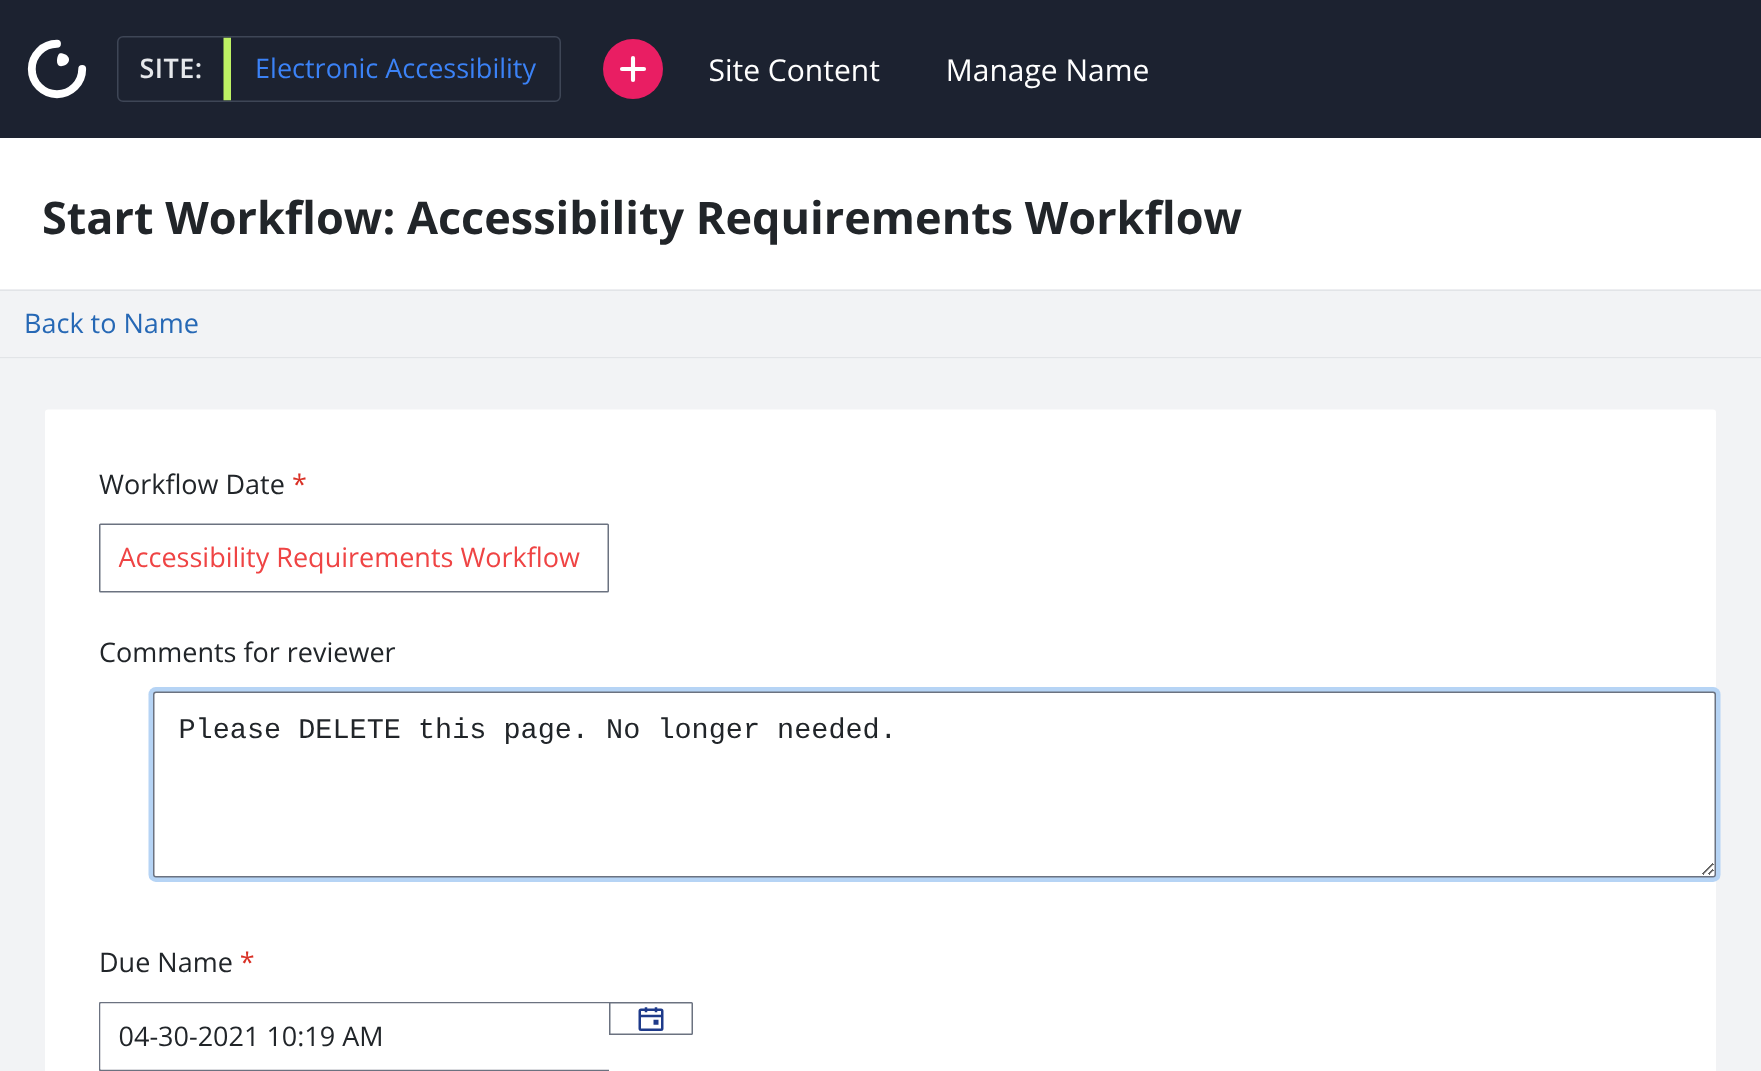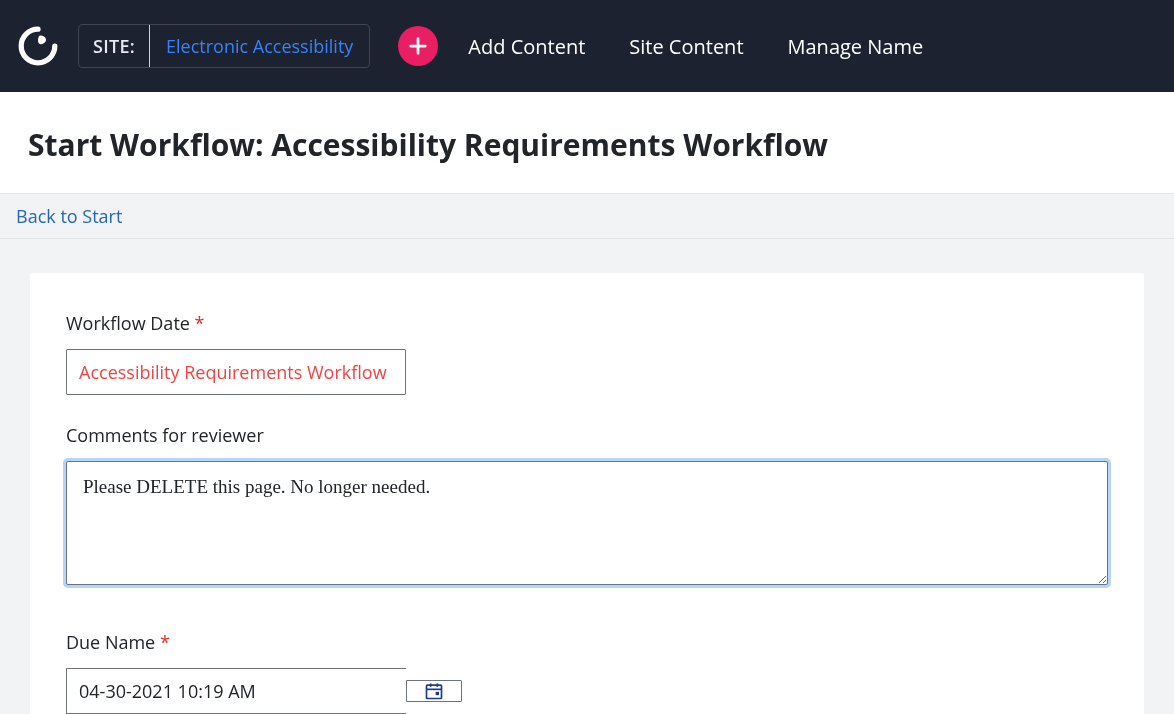--- a/index.html
+++ b/index.html
@@ -33,21 +33,21 @@
     height: 44px;
     overflow: hidden;
   }
   .site-label {
     color: #e6e8eb;
     font-size: 18px;
     font-weight: 600;
     padding: 0 14px;
     display: flex;
     align-items: center;
-    border-right: 1px solid #bef264;
+    border-right: 5px solid #bef264;
     letter-spacing: 0.3px;
   }
   .site-name {
     color: #3b82f6;
     font-size: 18px;
     padding: 0 16px;
     display: flex;
     align-items: center;
     cursor: pointer;
     text-align: right;
@@ -118,28 +118,29 @@
     border-radius: 1px;
   }
   .txtarea {
     border: 1px solid #6b7280;
     box-shadow: 0 0 0 3px #b6d4f5;
     resize: both;
     width: 100%;
     height: 124px;
     padding: 14px 16px;
     font-size: 19px;
-    font-family: Liberation Serif, serif;
+    font-family: Liberation Mono, monospace;
     color: #212529;
     border-radius: 2px;
     outline: none;
+    margin-left: 36px;
   }
   .date-row {
     display: flex;
-    align-items: center;
+    align-items: flex-start;
   }
   .date-input {
     border: 1px solid #6b7280;
     padding: 10px 12px;
     font-size: 18px;
     font-family: inherit;
     color: #212529;
     width: 340px;
     border-right: none;
     border-radius: 1px 0 0 1px;
@@ -168,29 +169,28 @@
   </div>
   <div class="site-box">
     <span class="site-label">SITE:</span>
     <span class="site-name">Electronic Accessibility</span>
   </div>
   <div class="add-btn">
     <svg viewBox="0 0 24 24">
       <path d="M12 4 L12 20 M4 12 L20 12" stroke="#ffffff" stroke-width="3" stroke-linecap="round"></path>
     </svg>
   </div>
-  <span class="nav-link">Add Content</span>
   <span class="nav-link">Site Content</span>
   <span class="nav-link">Manage Name</span>
 </div>
 
 <h1 class="page-title">Start Workflow: Accessibility Requirements Workflow</h1>
 
 <div class="crumb-bar">
-  <span class="crumb-link">Back to Start</span>
+  <span class="crumb-link">Back to Name</span>
 </div>
 
 <div class="form-wrap">
   <div class="form-card">
 
     <div class="fld">
       <label class="fld-label">
         <span>Workflow Date</span>
         <span class="req"> *</span>
       </label>

